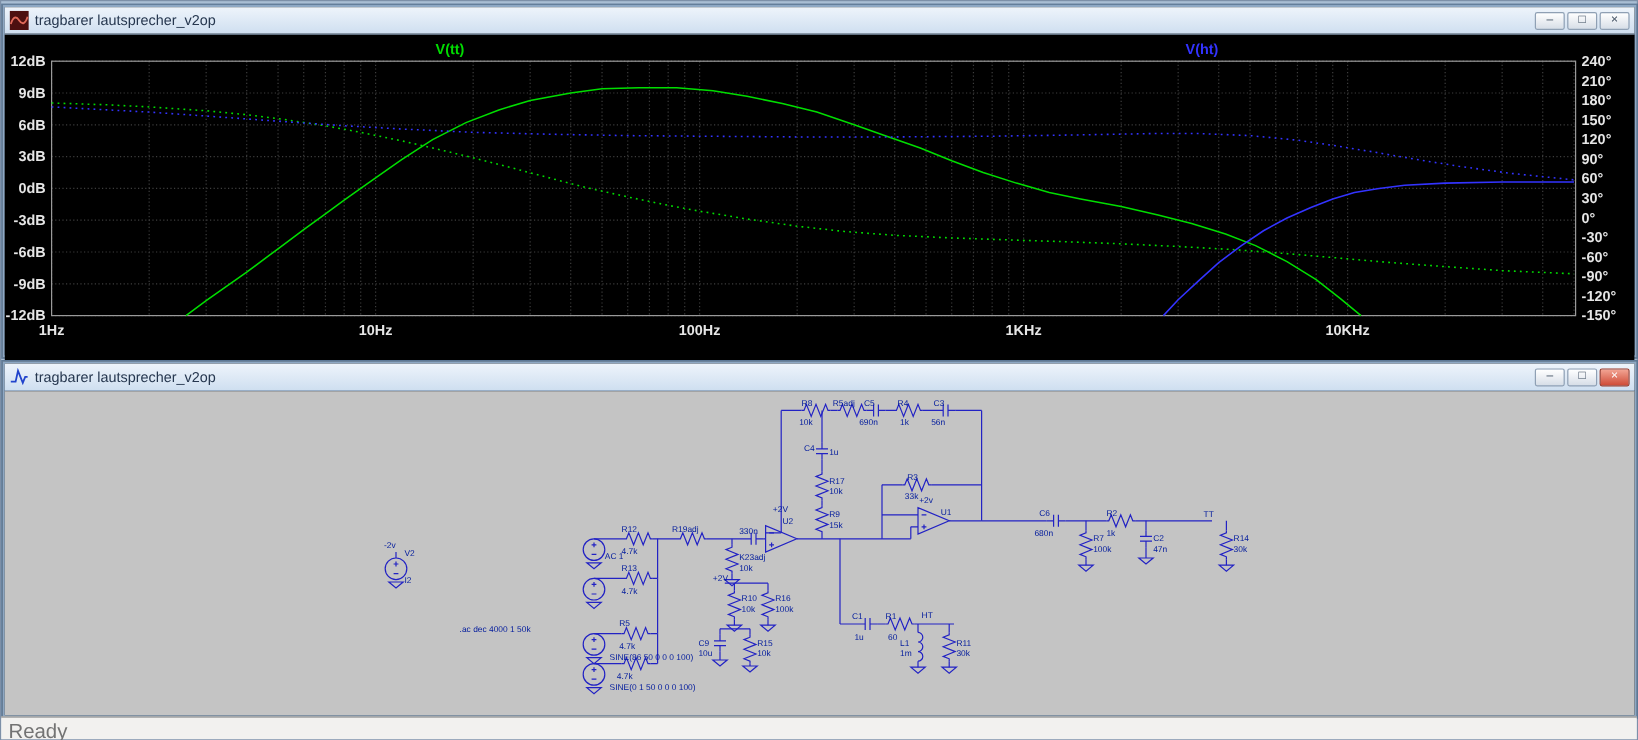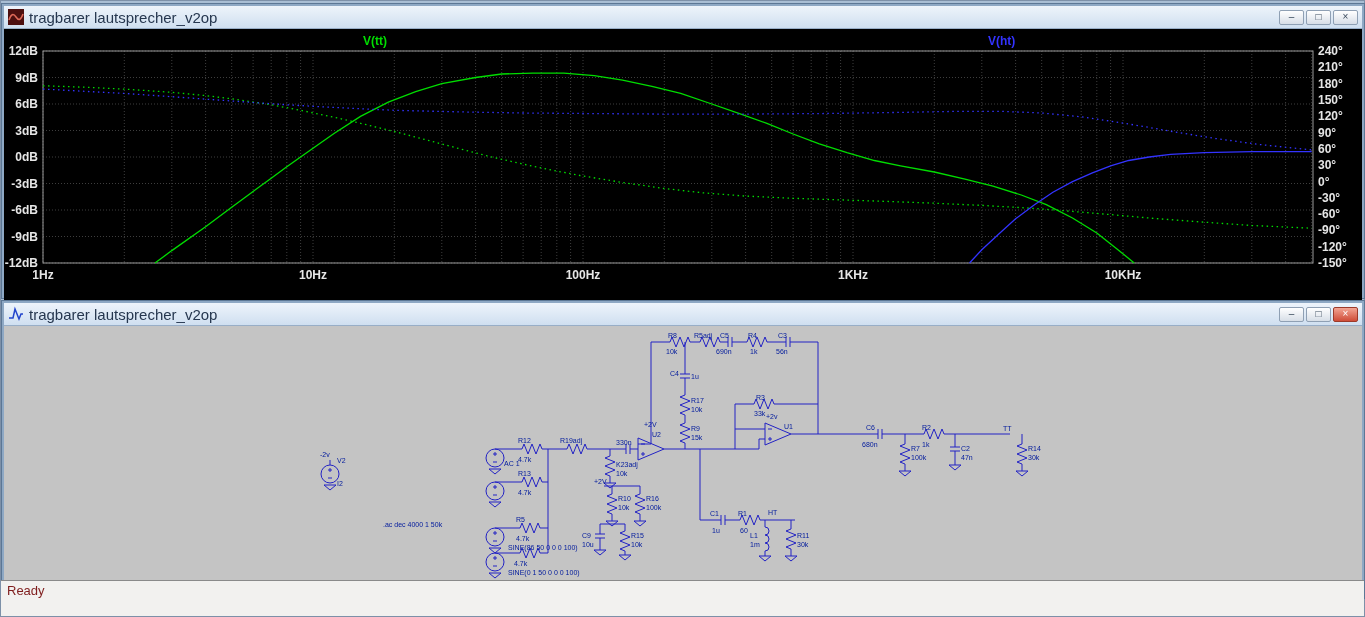--- a/index.html
+++ b/index.html
@@ -4,39 +4,39 @@
 <style>
   *{margin:0;padding:0;box-sizing:border-box}
   html,body{width:1365px;height:617px}
   body{position:relative;background:#a9bed4;font-family:"Liberation Sans",sans-serif;overflow:hidden}
   .app{position:absolute;inset:0;border:1px solid #7d90a8;background:#a9bed4}
   .mdi-window{position:absolute;left:1px;width:1362px;border:2px solid #8ea8c4;outline:1px solid #5c7795;background:#000}
   .plot-window{top:3px;height:294px}
   .schem-window{top:300px;height:297px}
   .titlebar{height:23px;display:flex;align-items:center;padding:0 4px;gap:5px;
     background:linear-gradient(#eef4fb,#cfdff0);border-bottom:1px solid #98aec7;cursor:default}
-  .titlebar .title{font-size:15px;color:#26374f;flex:1;white-space:nowrap;overflow:hidden}
+  .titlebar .title{font-size:12px;color:#26374f;flex:1;white-space:nowrap;overflow:hidden}
   .wicon{width:16px;height:16px;display:inline-block}
   .winbtns{display:flex;gap:2px}
   .wbtn{width:25px;height:15px;border:1px solid #8fa0b4;border-radius:2px;
     background:linear-gradient(#ffffff,#d7dee7);font-size:10px;line-height:12px;
     text-align:center;color:#3a4a5c;cursor:pointer;user-select:none}
   .wbtn.close-active{background:linear-gradient(#f2a493,#cf4c38);color:#fff;border-color:#9c3a2a}
   .client{position:relative;overflow:hidden}
   .plot-client{background:#000;height:331px}
   .schem-client{background:#c4c4c4;height:270px}
   svg{display:block}
   .grid{stroke:#3e3e3e;stroke-width:1;stroke-dasharray:1,2}
   .box{fill:none;stroke:#9a9a9a;stroke-width:1}
   .axis{fill:#e6e6e6;font-size:12px;font-weight:600;font-family:"Liberation Sans",sans-serif}
   .legend{font-size:12px;font-weight:700;font-family:"Liberation Sans",sans-serif}
   .ink{stroke:#2222c4;fill:none;stroke-width:1}
   .schtext text{fill:#001a9c;font-size:7px;font-family:"Liberation Sans",sans-serif}
-  .statusbar{position:absolute;left:0;right:0;bottom:0;height:36px;background:#f2f1ef;
-    border-top:1px solid #8a8a8a;font-size:13px;color:#7f1d1d;padding:2px 6px}
+  .statusbar{position:absolute;left:0;right:0;bottom:0;height:19px;background:#f2f1ef;
+    border-top:1px solid #8a8a8a;font-size:17px;color:#737373;padding:2px 6px}
 </style>
 </head>
 <body>
 
 <div class="app">
 
   <section class="mdi-window plot-window">
     <div class="titlebar">
       <span class="wicon">
         <svg width="16" height="16">

